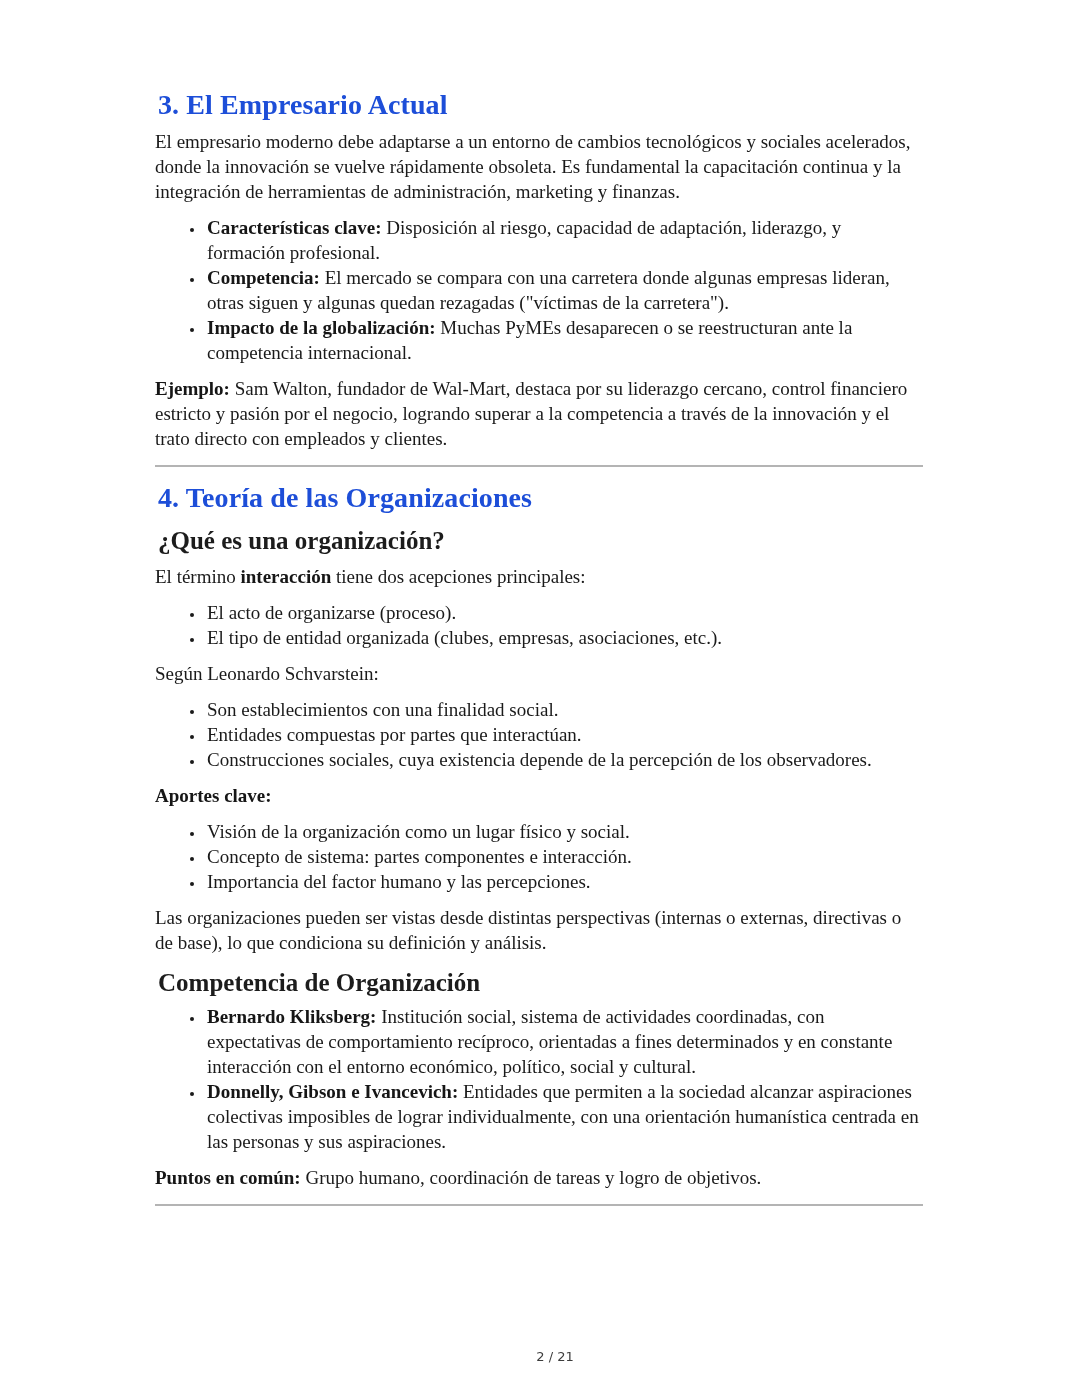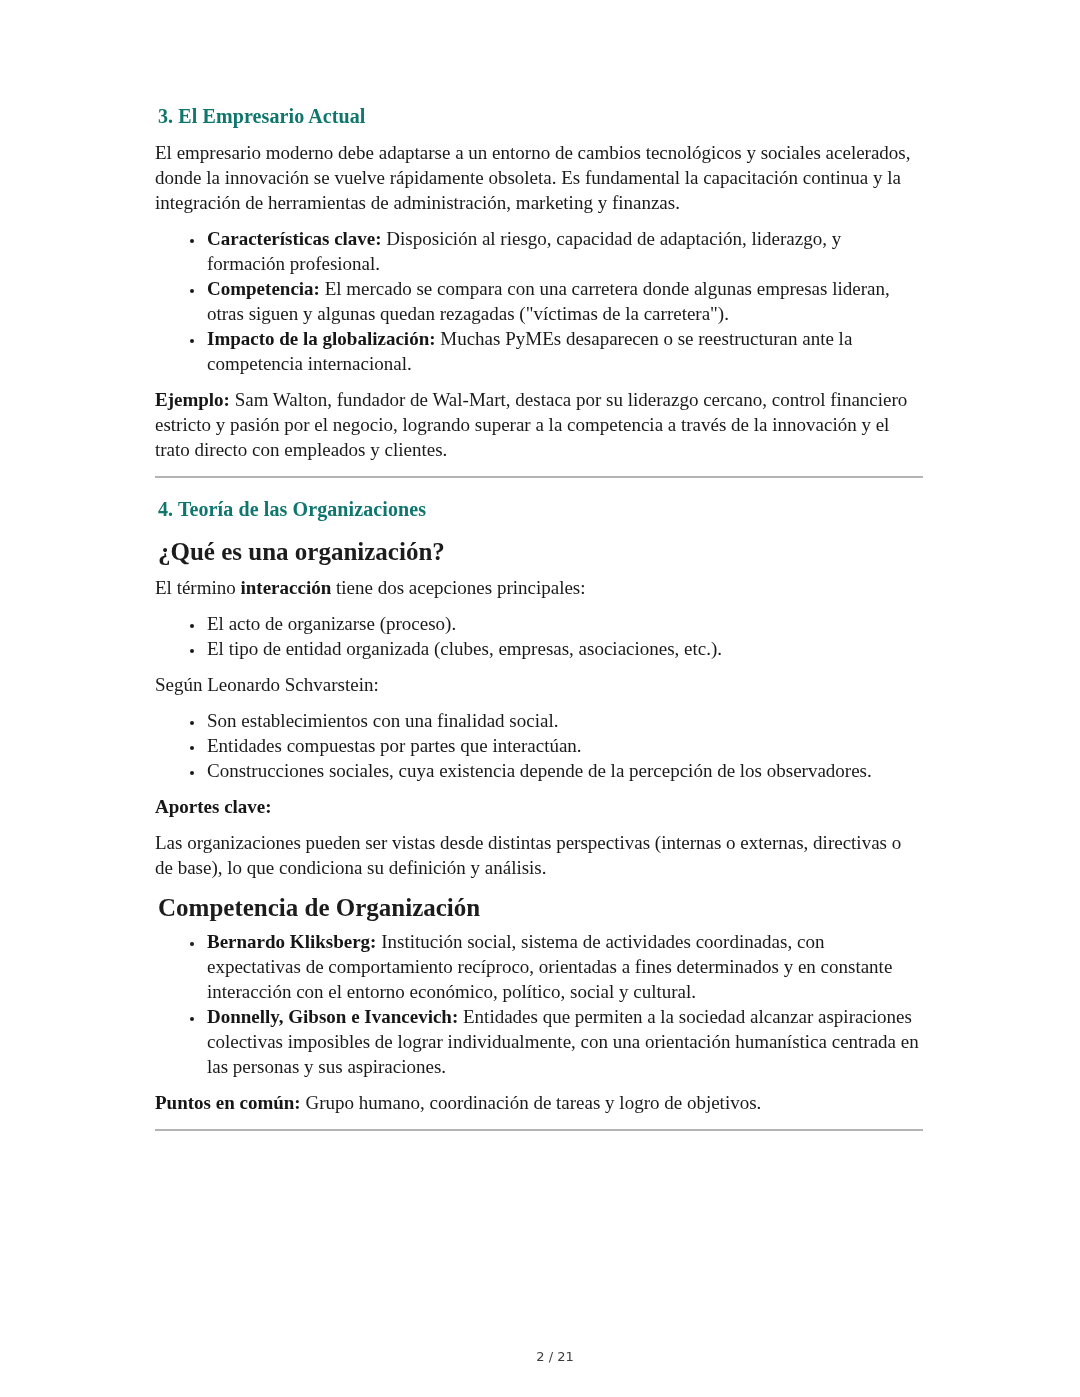--- a/index.html
+++ b/index.html
@@ -15,25 +15,25 @@
     overflow: hidden;
   }
   .content {
     position: absolute;
     top: 0;
     left: 155px;
     width: 768px;
     padding-top: 90px;
   }
   h2 {
-    font-size: 20px;
+    font-size: 28px;
     line-height: 30px;
     font-weight: 700;
-    color: #0f766e;
-    margin: 11px 0 4px 0;
+    color: #1d4ed8;
+    margin: 0 0 4px 0;
     padding-left: 3px;
     letter-spacing: 0.1px;
   }
   h2.after-rule { margin-top: 0; }
   h3 {
     font-size: 25px;
     line-height: 28px;
     font-weight: 700;
     color: #1c1c1c;
     margin: 14px 0 2px 0;
@@ -99,20 +99,25 @@
   <p>Según Leonardo Schvarstein:</p>
 
   <ul>
     <li>Son establecimientos con una finalidad social.</li>
     <li>Entidades compuestas por partes que interactúan.</li>
     <li>Construcciones sociales, cuya existencia depende de la percepción de los observadores.</li>
   </ul>
 
   <p><strong>Aportes clave:</strong></p>
 
+  <ul>
+    <li>Visión de la organización como un lugar físico y social.</li>
+    <li>Concepto de sistema: partes componentes e interacción.</li>
+    <li>Importancia del factor humano y las percepciones.</li>
+  </ul>
 
   <p>Las organizaciones pueden ser vistas desde distintas perspectivas (internas o externas, directivas o de base), lo que condiciona su definición y análisis.</p>
 
   <h3>Competencia de Organización</h3>
 
   <ul class="tight">
     <li><strong>Bernardo Kliksberg:</strong><span> Institución social, sistema de actividades coordinadas, con expectativas de comportamiento recíproco, orientadas a fines determinados y en constante interacción con el entorno económico, político, social y cultural.</span></li>
     <li><strong>Donnelly, Gibson e Ivancevich:</strong><span> Entidades que permiten a la sociedad alcanzar aspiraciones colectivas imposibles de lograr individualmente, con una orientación humanística centrada en las personas y sus aspiraciones.</span></li>
   </ul>
 

